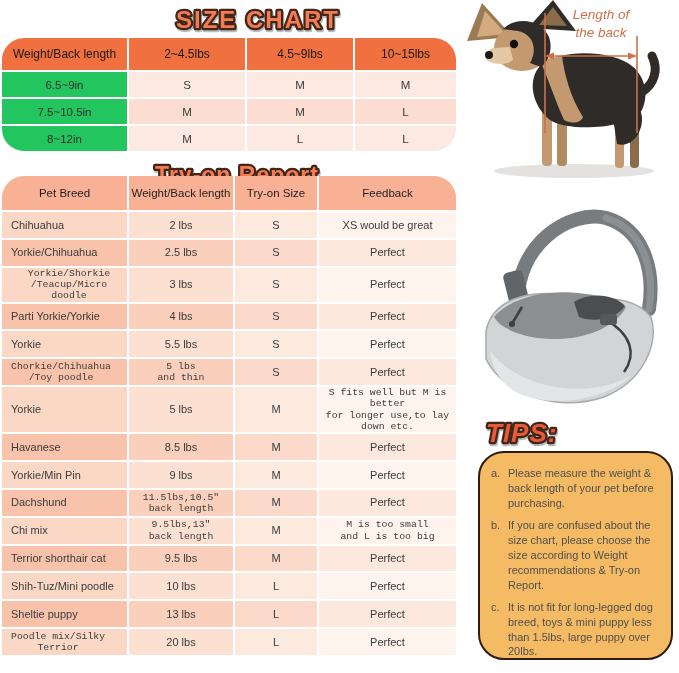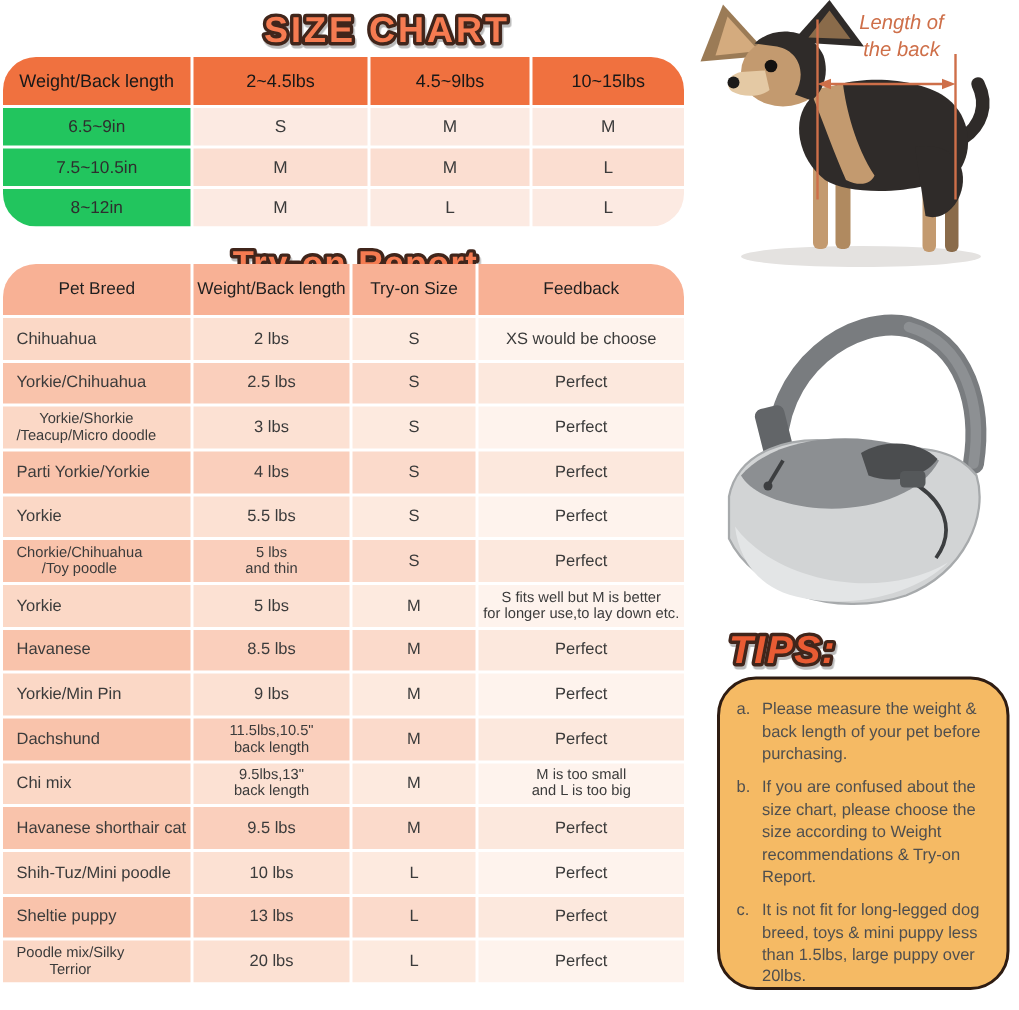--- a/index.html
+++ b/index.html
@@ -37,21 +37,21 @@
   .tryon-grid{
     position:absolute;left:2px;top:176px;width:454px;height:479px;
     display:grid;grid-template-columns:125px 104px 82px 137px;
     grid-template-rows:34px repeat(15,1fr);gap:2px;background:#fff;
     border-radius:22px 22px 0 0;overflow:hidden;
   }
   .th{background:#F8B195;color:#1f1f1f;font-size:11.5px;display:flex;align-items:center;justify-content:center;white-space:nowrap;}
   .tc{display:flex;align-items:center;justify-content:center;text-align:center;
       white-space:pre-line;color:#3b3b3b;font-size:11px;line-height:1.15;}
   .tc.c0{justify-content:flex-start;text-align:center;padding-left:9px;}
-  .tc.sm{font-size:9.8px;}
+  .tc.sm{font-size:9.8px;font-family:Liberation Mono, monospace;}
   .tc.lt.c0{background:#FBD8C6}.tc.lt.c1{background:#FCE1D3}.tc.lt.c2{background:#FDEADF}.tc.lt.c3{background:#FEF3ED}
   .tc.dk.c0{background:#F9C3AB}.tc.dk.c1{background:#FACFBC}.tc.dk.c2{background:#FBDACB}.tc.dk.c3{background:#FCE8DD}
 
   
   .dog-area{position:absolute;left:456px;top:0;width:223px;height:182px;font-style:italic;}
   .dog-area svg{position:absolute;left:0;top:0;}
   .measure-note{
     position:absolute;left:92px;top:6px;width:106px;text-align:center;
     color:#CE6F49;font-size:13.5px;line-height:1.3;white-space:pre-line;
   }
@@ -98,21 +98,21 @@
   </div>
 
 <div class="tryon-grid" id="tryon-grid">
     <div class="th">Pet Breed</div>
     <div class="th">Weight/Back length</div>
     <div class="th">Try-on Size</div>
     <div class="th">Feedback</div>
     <div class="tc c0 lt">Chihuahua</div>
     <div class="tc c1 lt">2 lbs</div>
     <div class="tc c2 lt">S</div>
-    <div class="tc c3 lt">XS would be choose</div>
+    <div class="tc c3 lt">XS would be great</div>
     <div class="tc c0 dk">Yorkie/Chihuahua</div>
     <div class="tc c1 dk">2.5 lbs</div>
     <div class="tc c2 dk">S</div>
     <div class="tc c3 dk">Perfect</div>
     <div class="tc c0 lt sm">Yorkie/Shorkie
 /Teacup/Micro doodle</div>
     <div class="tc c1 lt">3 lbs</div>
     <div class="tc c2 lt">S</div>
     <div class="tc c3 lt">Perfect</div>
     <div class="tc c0 dk">Parti Yorkie/Yorkie</div>
@@ -146,21 +146,21 @@
     <div class="tc c1 dk sm">11.5lbs,10.5"
 back length</div>
     <div class="tc c2 dk">M</div>
     <div class="tc c3 dk">Perfect</div>
     <div class="tc c0 lt">Chi mix</div>
     <div class="tc c1 lt sm">9.5lbs,13"
 back length</div>
     <div class="tc c2 lt">M</div>
     <div class="tc c3 lt sm">M is too small
 and L is too big</div>
-    <div class="tc c0 dk">Havanese shorthair cat</div>
+    <div class="tc c0 dk">Terrior shorthair cat</div>
     <div class="tc c1 dk">9.5 lbs</div>
     <div class="tc c2 dk">M</div>
     <div class="tc c3 dk">Perfect</div>
     <div class="tc c0 lt">Shih-Tuz/Mini poodle</div>
     <div class="tc c1 lt">10 lbs</div>
     <div class="tc c2 lt">L</div>
     <div class="tc c3 lt">Perfect</div>
     <div class="tc c0 dk">Sheltie puppy</div>
     <div class="tc c1 dk">13 lbs</div>
     <div class="tc c2 dk">L</div>

